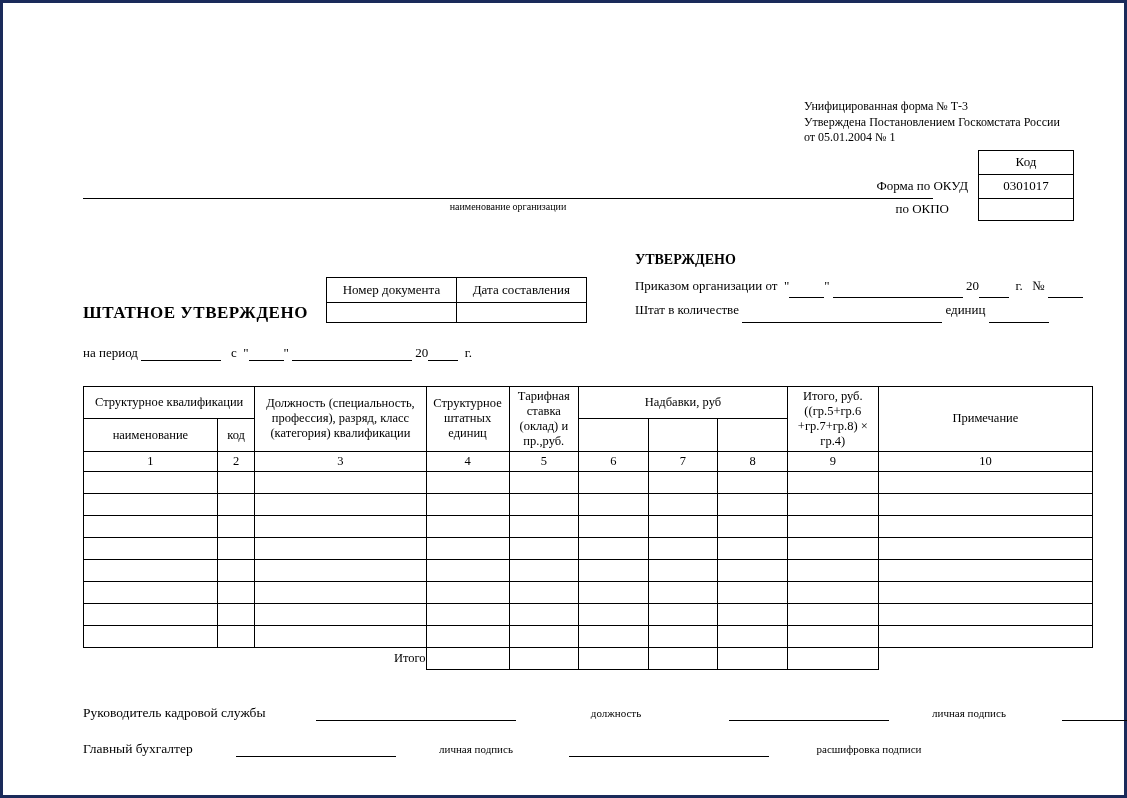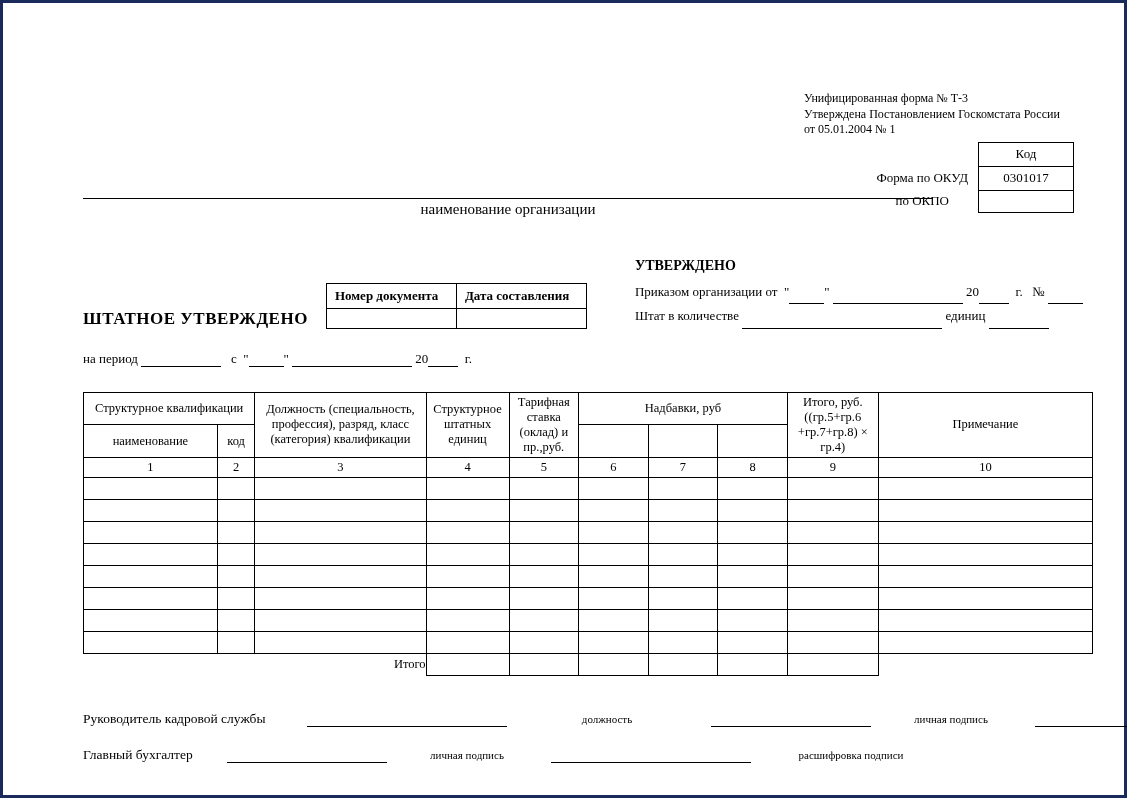--- a/index.html
+++ b/index.html
@@ -13,21 +13,21 @@
   .page {
     width: 1127px;
     height: 798px;
     border: 3px solid #1a2a5a;
     position: relative;
     padding: 75px 35px 40px 80px;
     font-size: 13px;
   }
   .header-block {
     position: absolute;
-    top: 88px;
+    top: 96px;
     right: 50px;
     width: 270px;
     font-size: 12px;
     line-height: 1.3;
   }
   .code-table {
     border-collapse: collapse;
     float: right;
     margin-top: 4px;
   }
@@ -45,43 +45,43 @@
     border: none !important;
   }
   .org-line {
     margin-top: 105px;
     border-bottom: 1px solid #000;
     height: 16px;
     width: 850px;
   }
   .org-caption {
     text-align: center;
-    font-size: 15px;
+    font-size: 10px;
     width: 850px;
     margin-top: 2px;
   }
   .doc-title-row {
     display: flex;
     align-items: flex-end;
     margin-top: 35px;
     gap: 18px;
   }
   .doc-title {
     font-size: 17px;
     font-weight: bold;
     letter-spacing: 0.5px;
   }
   .docnum-table {
     border-collapse: collapse;
   }
   .docnum-table td {
     border: 1px solid #000;
     padding: 4px 8px;
-    font-size: 13px;
-    font-weight: bold;
+    text-align: center;
+    font-size: 13px;
   }
   .approve-block {
     margin-left: 30px;
     font-size: 13px;
     line-height: 1.9;
   }
   .uline {
     display: inline-block;
     border-bottom: 1px solid #000;
     min-width: 40px;
@@ -111,21 +111,21 @@
   .main-table .data-row td { height: 22px; }
   .itogo-row td.noborder { border: none; }
   .itogo-row td.itogo-label { text-align: right; border: none; padding-right: 0; }
   .sign-block {
     margin-top: 35px;
     font-size: 13.5px;
   }
   .sign-line {
     display: flex;
     align-items: flex-end;
-    gap: 4px;
+    gap: 13px;
     margin-bottom: 8px;
   }
   .sig-field {
     border-bottom: 1px solid #000;
     min-width: 160px;
     height: 16px;
   }
   .sig-caption {
     font-size: 11px;
     text-align: center;

